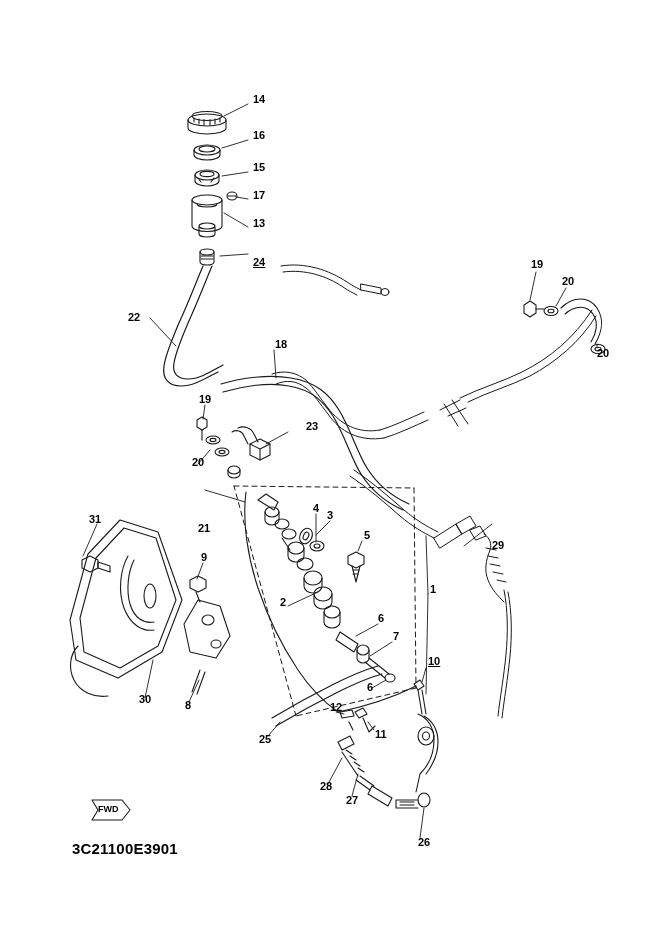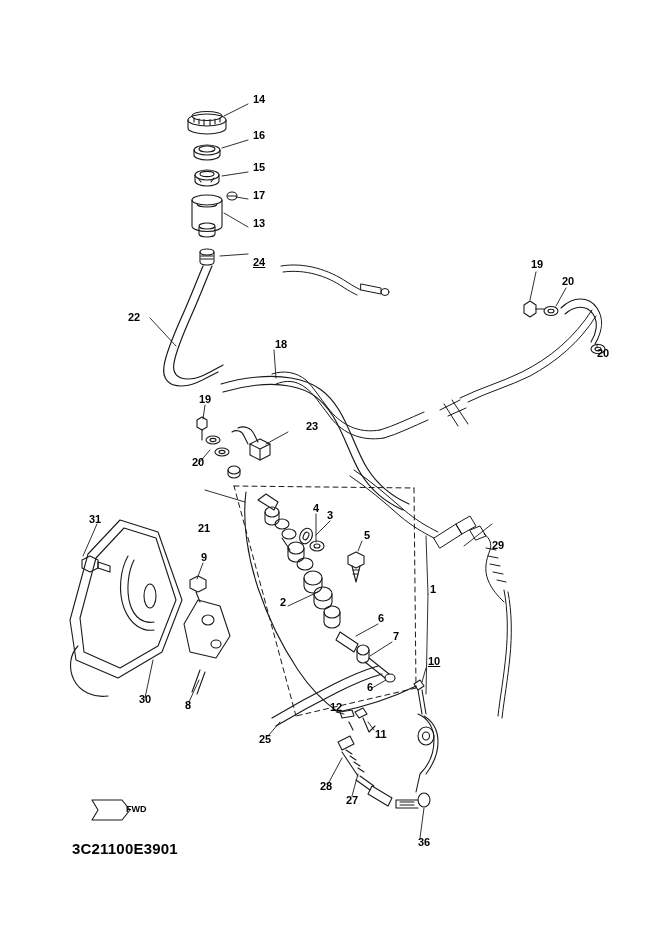--- a/index.html
+++ b/index.html
@@ -358,18 +358,18 @@
   <div class="part-label" style="left:393px; top:631px;">7</div>
   <div class="part-label" style="left:428px; top:656px;text-decoration:underline;">10</div>
   <div class="part-label" style="left:367px; top:682px;">6</div>
   <div class="part-label" style="left:139px; top:694px;">30</div>
   <div class="part-label" style="left:185px; top:700px;">8</div>
   <div class="part-label" style="left:330px; top:702px;">12</div>
   <div class="part-label" style="left:375px; top:729px;">11</div>
   <div class="part-label" style="left:259px; top:734px;">25</div>
   <div class="part-label" style="left:320px; top:781px;">28</div>
   <div class="part-label" style="left:346px; top:795px;">27</div>
-  <div class="part-label" style="left:418px; top:837px;">36</div>
-
-  <div class="fwd-label" style="left:98px; top:804px;padding-left:28px;">FWD</div>
+  <div class="part-label" style="left:418px; top:837px;">26</div>
+
+  <div class="fwd-label" style="left:98px; top:804px;">FWD</div>
   <div class="diagram-code" style="left:72px; top:840px;">3C21100E3901</div>
 
 </div>
 
 </body></html>

